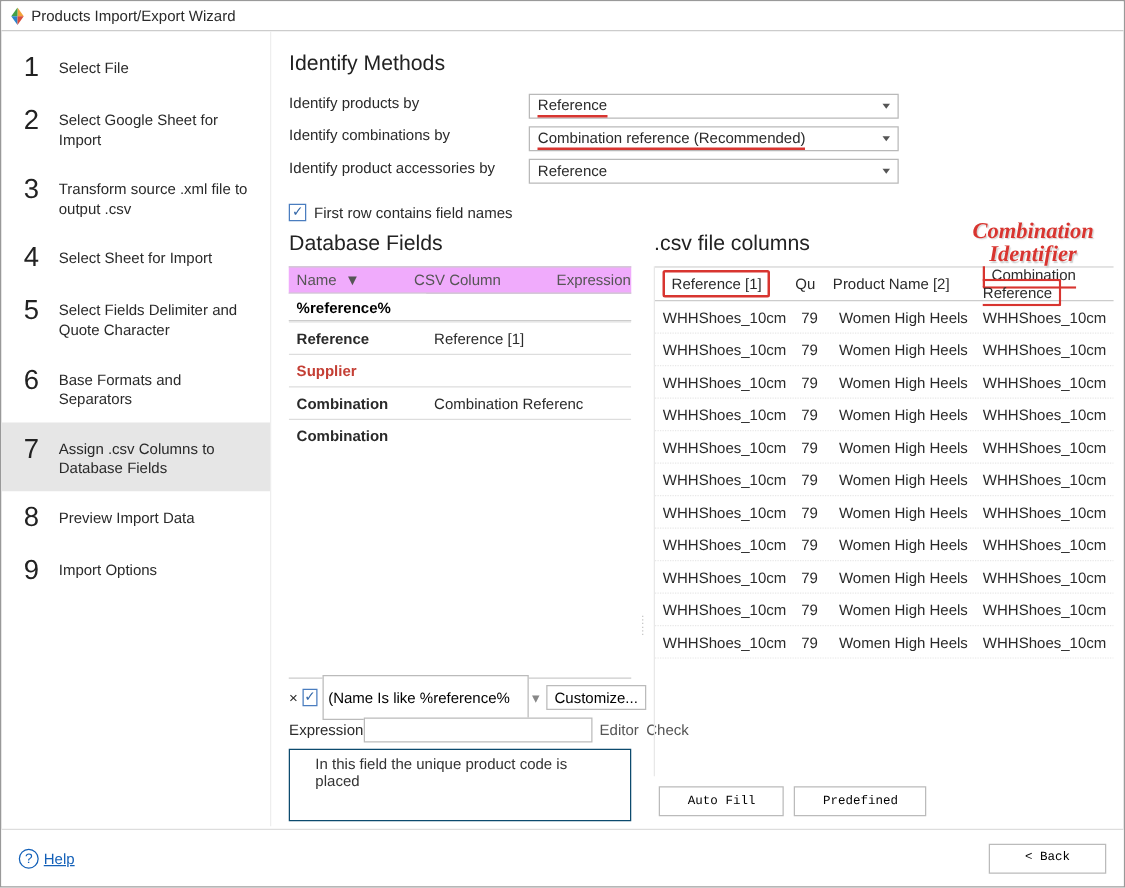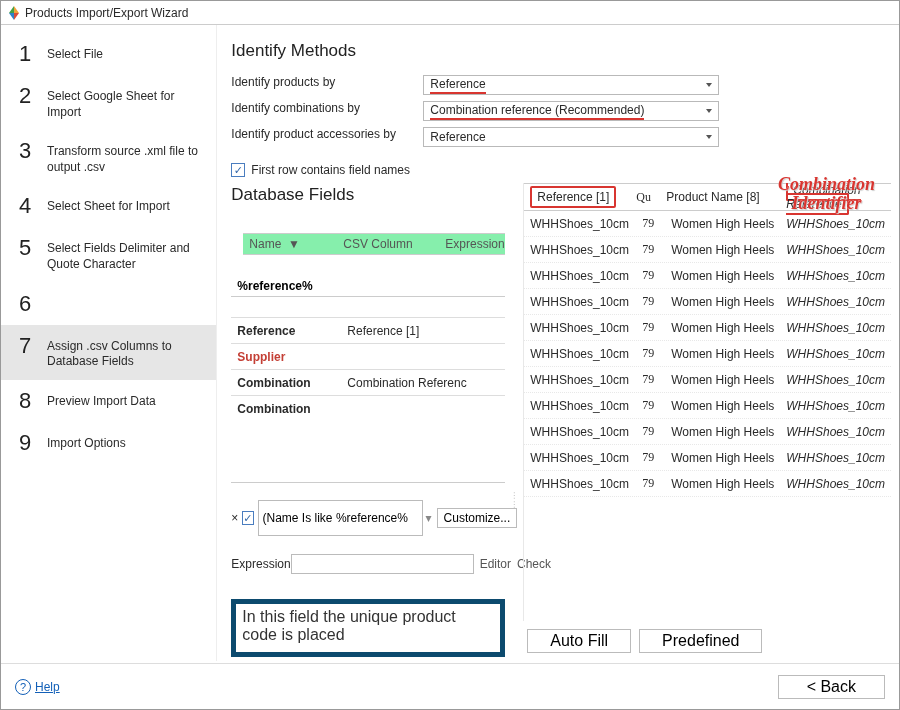--- a/index.html
+++ b/index.html
@@ -90,26 +90,25 @@
     display: inline-flex; align-items: center; justify-content: center;
     margin-right: 6px; background: #fff;
   }
   .chk .mark { font-size: 11px; color: #3367a8; line-height: 1; }
   .columns { display: flex; flex: 1 1 auto; min-height: 0; }
   .dbfields {
     width: 280px;
     display: flex;
     flex-direction: column;
     padding-right: 6px;
-    gap: 20px;
   }
   .csvcols { flex: 1; display: flex; flex-direction: column; padding-left: 6px; position: relative; }
   .grid-head {
     display: flex; border-top: 1px solid #ccc; border-bottom: 1px solid #ccc;
-    height: 22px; align-items: center; background: #86efac; margin-left: 12px;
+    height: 22px; align-items: center; background: #f0abfc;
   }
   .grid-head div { padding: 0 6px; font-size: 12px; color: #555; }
   .search-cell { height: 22px; border-bottom: 1px solid #ccc; display: flex; }
   .search-cell input {
     border: none; width: 110px; padding: 0 6px; font-size: 12px; outline: none; font-weight: bold;
   }
   .db-list { flex: 1; border-bottom: 1px solid #ccc; overflow: hidden; }
   .db-item {
     display: flex; border-top: 1px solid #ddd;
     min-height: 26px; align-items: center;
@@ -124,41 +123,41 @@
   }
   .filter-row .custbtn {
     height: 20px; border: 1px solid #bbb; padding: 0 6px; font-size: 12px; margin-left: 2px;
     background: #fff; cursor: pointer;
   }
   .expr-row { display: flex; align-items: center; height: 22px; margin-top: 4px; }
   .expr-row label { width: 60px; }
   .expr-row input { flex: 1; height: 20px; border: 1px solid #bbb; }
   .expr-row .lnk { margin-left: 6px; color: #555; font-size: 12px; }
   .helptext {
-    margin-top: 4px; border: 5px solid #0c4a6e; height: 58px; padding: 4px 6px;
-    font-size: 16px; color: #333;
+    margin-top: 4px; border: 1px solid #0c4a6e; height: 58px; padding: 4px 20px;
+    font-size: 12px; color: #333;
   }
   .csv-table-wrap { flex: 1; overflow: hidden; border-left: 1px solid #e8e8e8; }
   .csv-head {
     display: flex; height: 28px; align-items: center; border-bottom: 1px solid #ccc; border-top: 1px solid #ccc;
     font-size: 12px;
   }
   .csv-head .cell { padding: 0 6px; }
   .csv-head .hl { border: 2px solid #d83530; padding: 2px 5px; border-radius: 2px; }
   .csv-body { overflow: hidden; }
   .csv-row { display: flex; height: 26px; align-items: center; border-bottom: 1px dotted #e8e8e8; }
   .csv-row .cell { padding: 0 6px; font-size: 12px; white-space: nowrap; text-align: right; }
   .w-ref { width: 106px; }
-  .w-qu { width: 30px; font-family: Liberation Serif, serif; }
+  .w-qu { width: 30px; }
   .w-name { width: 120px; }
-  .w-comb { flex: 1; font-style: italic; }
+  .w-comb { flex: 1; }
   .csv-btns { display: flex; gap: 8px; padding: 8px 0 4px 4px; }
   .btn {
     height: 24px; border: 1px solid #bbb; background: #fff; padding: 0 22px;
-    font-size: 16px; cursor: pointer;
+    font-size: 10px; cursor: pointer; font-family: Liberation Mono, monospace;
   }
   .footer {
     position: absolute; bottom: 0; left: 0; right: 0;
     height: 46px; border-top: 1px solid #ddd;
     display: flex; align-items: center; padding: 0 14px;
     background: #fff;
   }
   .help-link { display: flex; align-items: center; color: #1360b8; cursor: pointer; font-size: 12px; }
   .help-link .q {
     width: 16px; height: 16px; border: 1.2px solid #1360b8; border-radius: 50%;
@@ -224,20 +223,21 @@
     <div class="step">
         <div class="step-num">4</div>
         <div class="step-label">Select Sheet for Import</div>
       </div>
     <div class="step">
         <div class="step-num">5</div>
         <div class="step-label">Select Fields Delimiter and Quote Character</div>
       </div>
     <div class="step">
         <div class="step-num">6</div>
+        <div class="step-label">Base Formats and Separators</div>
       </div>
     <div class="step active">
         <div class="step-num">7</div>
         <div class="step-label">Assign .csv Columns to Database Fields</div>
       </div>
     <div class="step">
         <div class="step-num">8</div>
         <div class="step-label">Preview Import Data</div>
       </div>
     <div class="step">
@@ -322,26 +322,27 @@
           <input style="">
           <span class="lnk">Editor</span>
           <span class="lnk">Check</span>
         </div>
         <div class="helptext">In this field the unique product code is placed</div>
       </div>
 
       <div class="drag-handle">⋮<br>⋮</div>
 
       <div class="csvcols">
+        <h2 class="section-title" style="margin-bottom:8px">.csv file columns</h2>
 
         <div class="csv-table-wrap">
           <div class="csv-head">
             <div class="cell w-ref"><span class="hl">Reference [1]</span></div>
             <div class="cell w-qu">Qu</div>
-            <div class="cell w-name">Product Name [8]</div>
+            <div class="cell w-name">Product Name [2]</div>
             <div class="cell w-comb"><span class="hl">Combination Reference</span></div>
           </div>
           <div class="csv-body" id="csv-body">
               <div class="csv-row">
                 <div class="cell w-ref">WHHShoes_10cm</div>
                 <div class="cell w-qu">79</div>
                 <div class="cell w-name">Women High Heels</div>
                 <div class="cell w-comb">WHHShoes_10cm</div>
               </div>
               <div class="csv-row">

